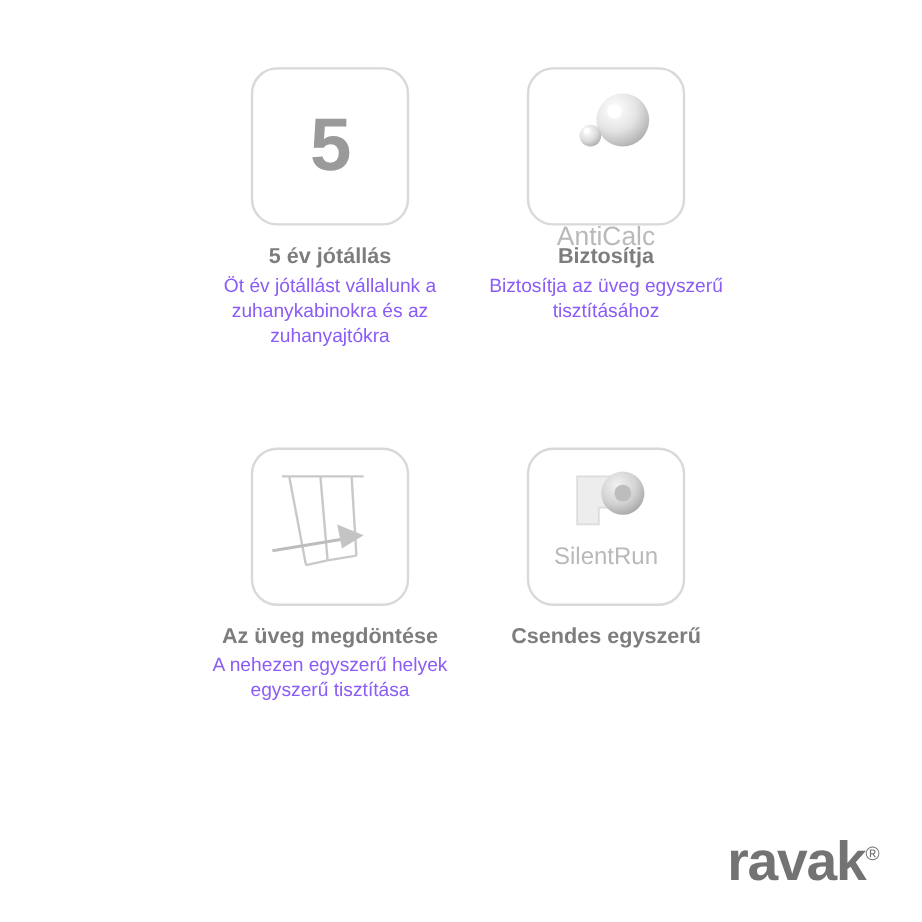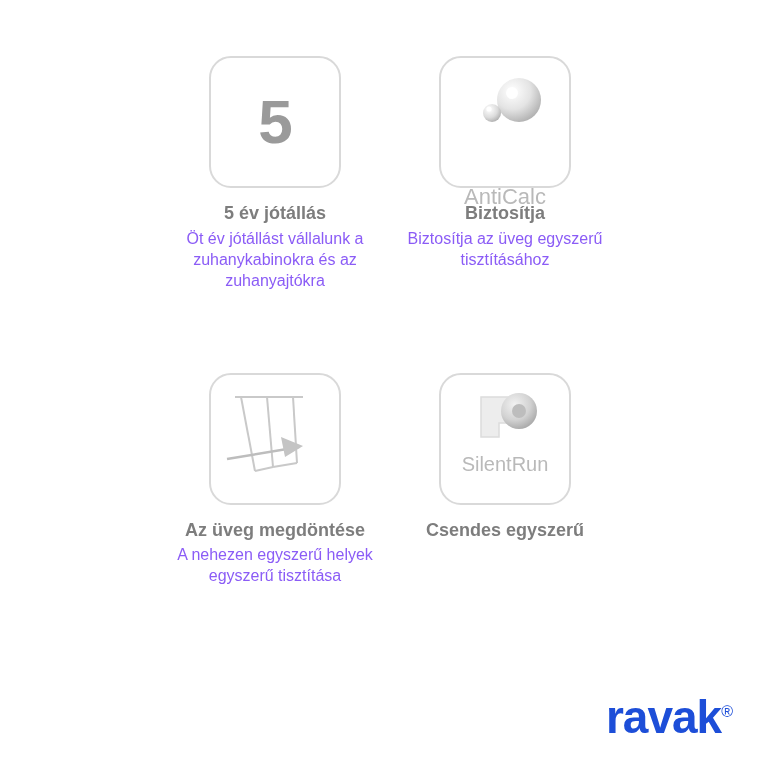--- a/index.html
+++ b/index.html
@@ -107,21 +107,21 @@
   .row-2 {
     margin-top: 82px;
   }
 
   .logo {
     position: absolute;
     right: 36px;
     bottom: 28px;
     font-size: 46px;
     font-weight: bold;
-    color: #1d4ed8;
+    color: #737373;
     letter-spacing: -1px;
     line-height: 1;
   }
   .logo sup {
     font-size: 16px;
     vertical-align: super;
     font-weight: normal;
     top: -0.9em;
   }
 </style>

